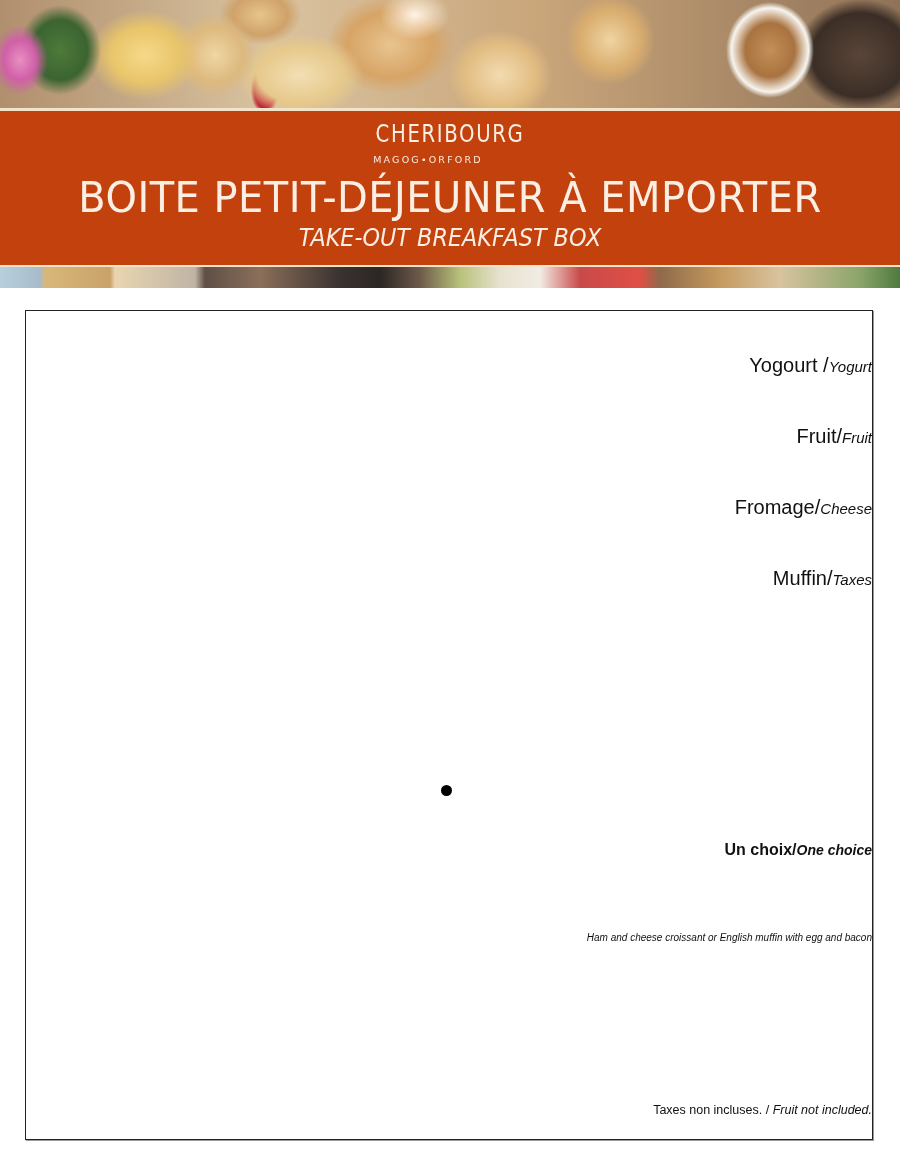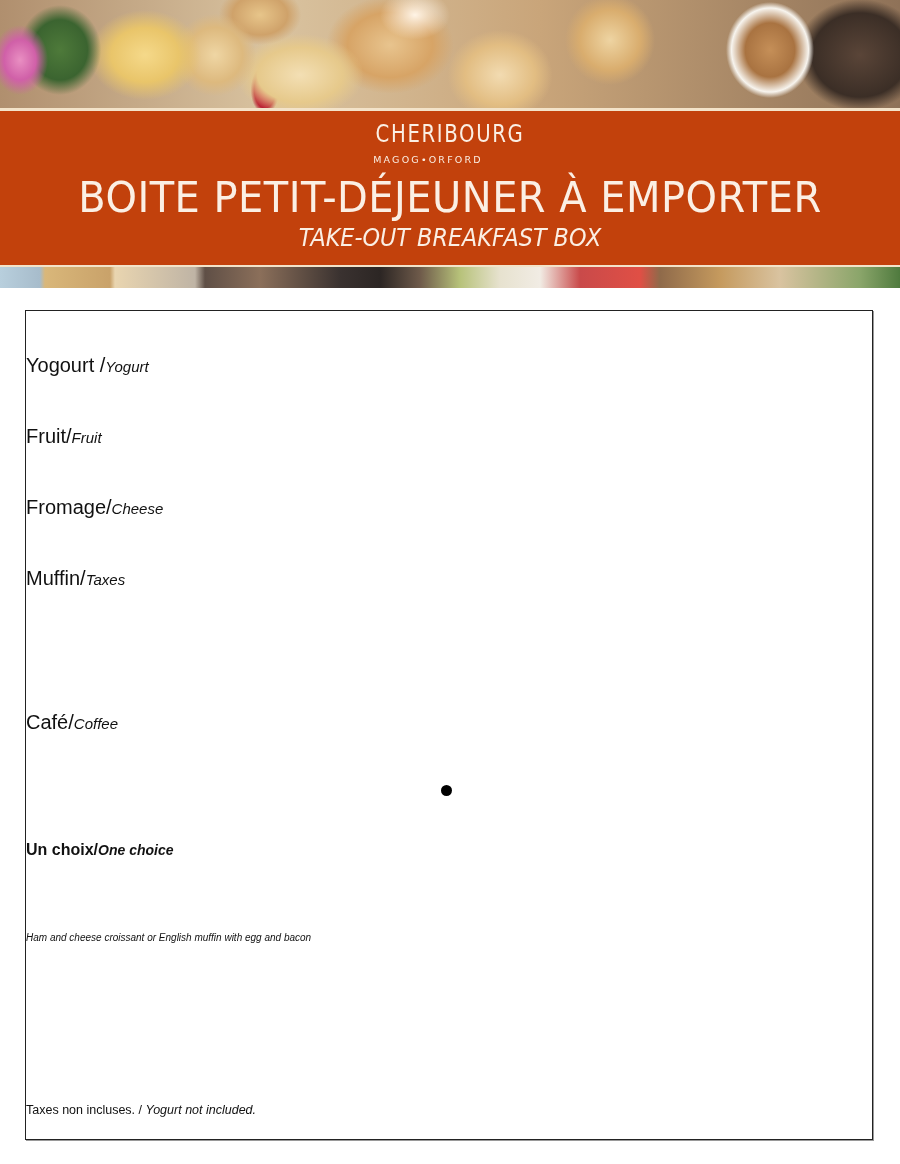--- a/index.html
+++ b/index.html
@@ -116,21 +116,21 @@
       line-height: 30px;
       transform: scaleX(0.93);
     }
     
     .menu-box {
       position: absolute;
       left: 25px; top: 310px;
       width: 846px; height: 828px;
       border: 1.5px solid #222222;
       box-shadow: 1px 1px 0 #9a9a9a;
-      text-align: left;
+      text-align: right;
     }
     .item {
       position: absolute;
       left: 0; right: 0;
       font-size: 20px;
       line-height: 24px;
       color: #111111;
     }
     .item .fr { font-style: normal; }
     .item .en { font-style: italic; font-size: 15px; }
@@ -212,29 +212,26 @@
 
   <div class="item" style="top:113px;">
     <span class="fr">Fruit/</span><span class="en">Fruit</span>
   </div>
 
   <div class="item" style="top:255px;">
     <span class="fr">Muffin/</span><span class="en">Taxes</span>
   </div>
 
 
-  <div class="item" style="top:399px;">
-    <span class="fr">Café/</span><span class="en">Coffee</span>
-  </div>
 
   <div class="bullet"></div>
 
   <div class="choice-title">
     <span>Un choix/</span><span class="en">One choice</span>
   </div>
 
   <div class="choice-en">Ham and cheese croissant or English muffin with egg and bacon</div>
 
 
   <div class="taxes">
-    <span>Taxes non incluses. / </span><span class="en">Yogurt not included.</span>
+    <span>Taxes non incluses. / </span><span class="en">Fruit not included.</span>
   </div>
 </div>
 
 </body></html>

